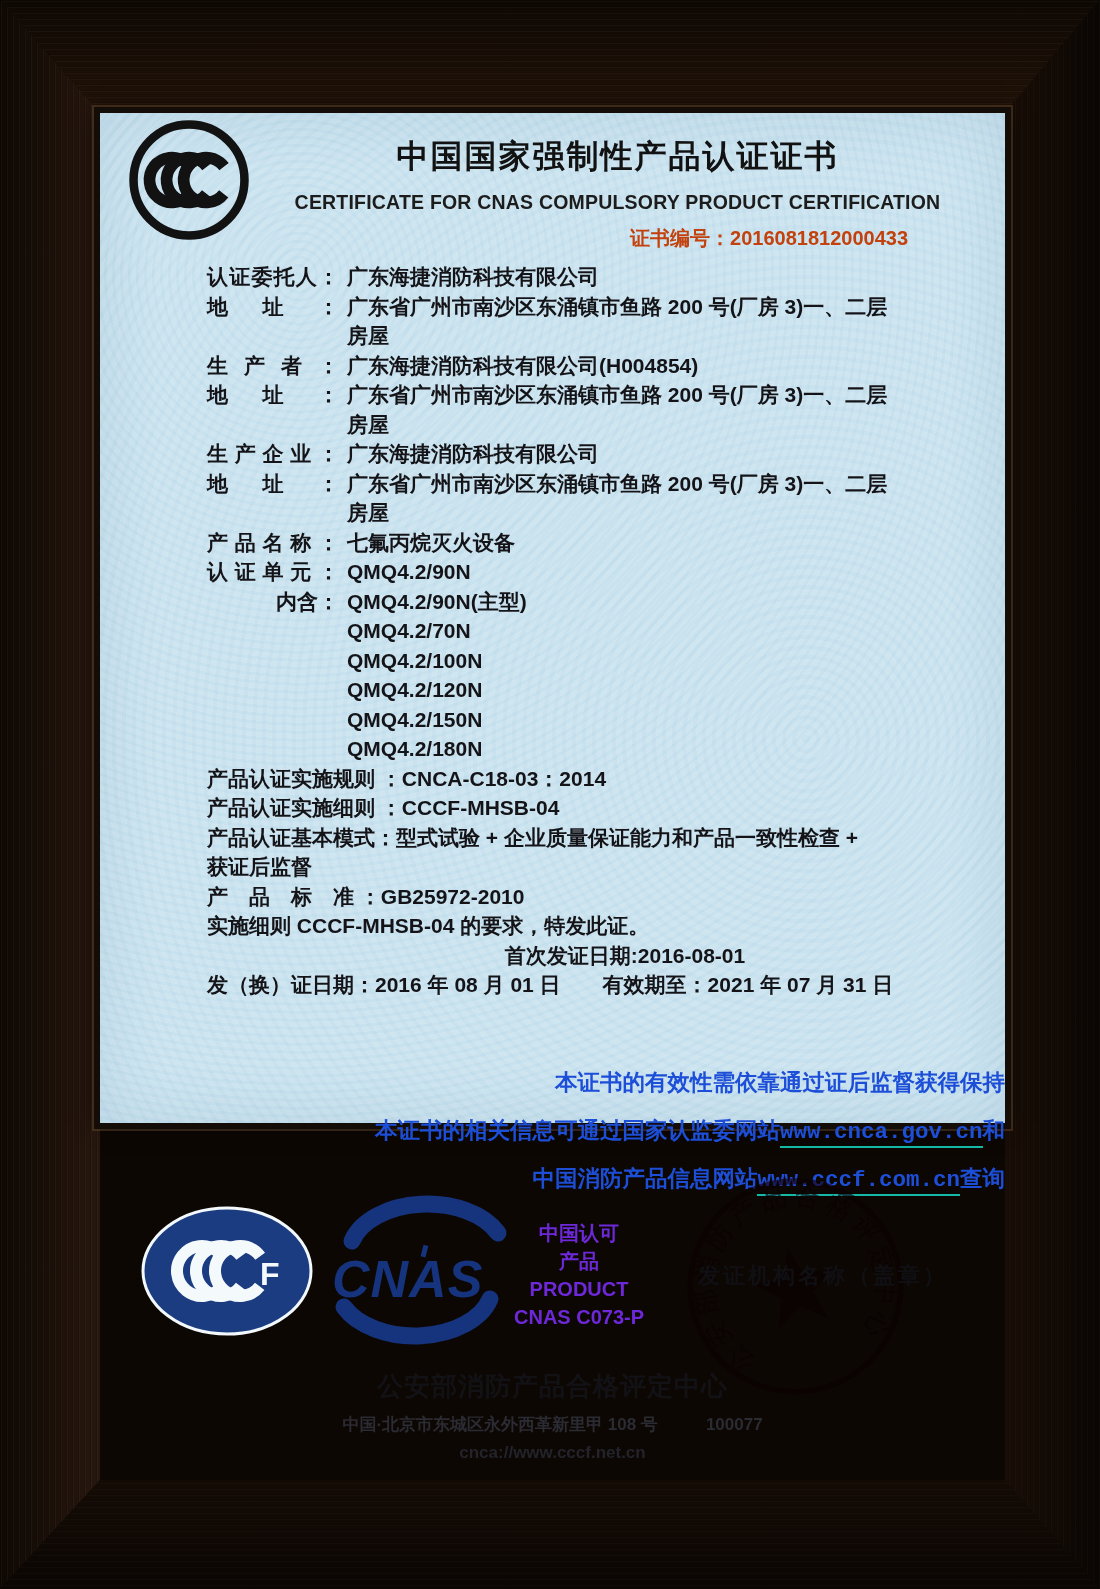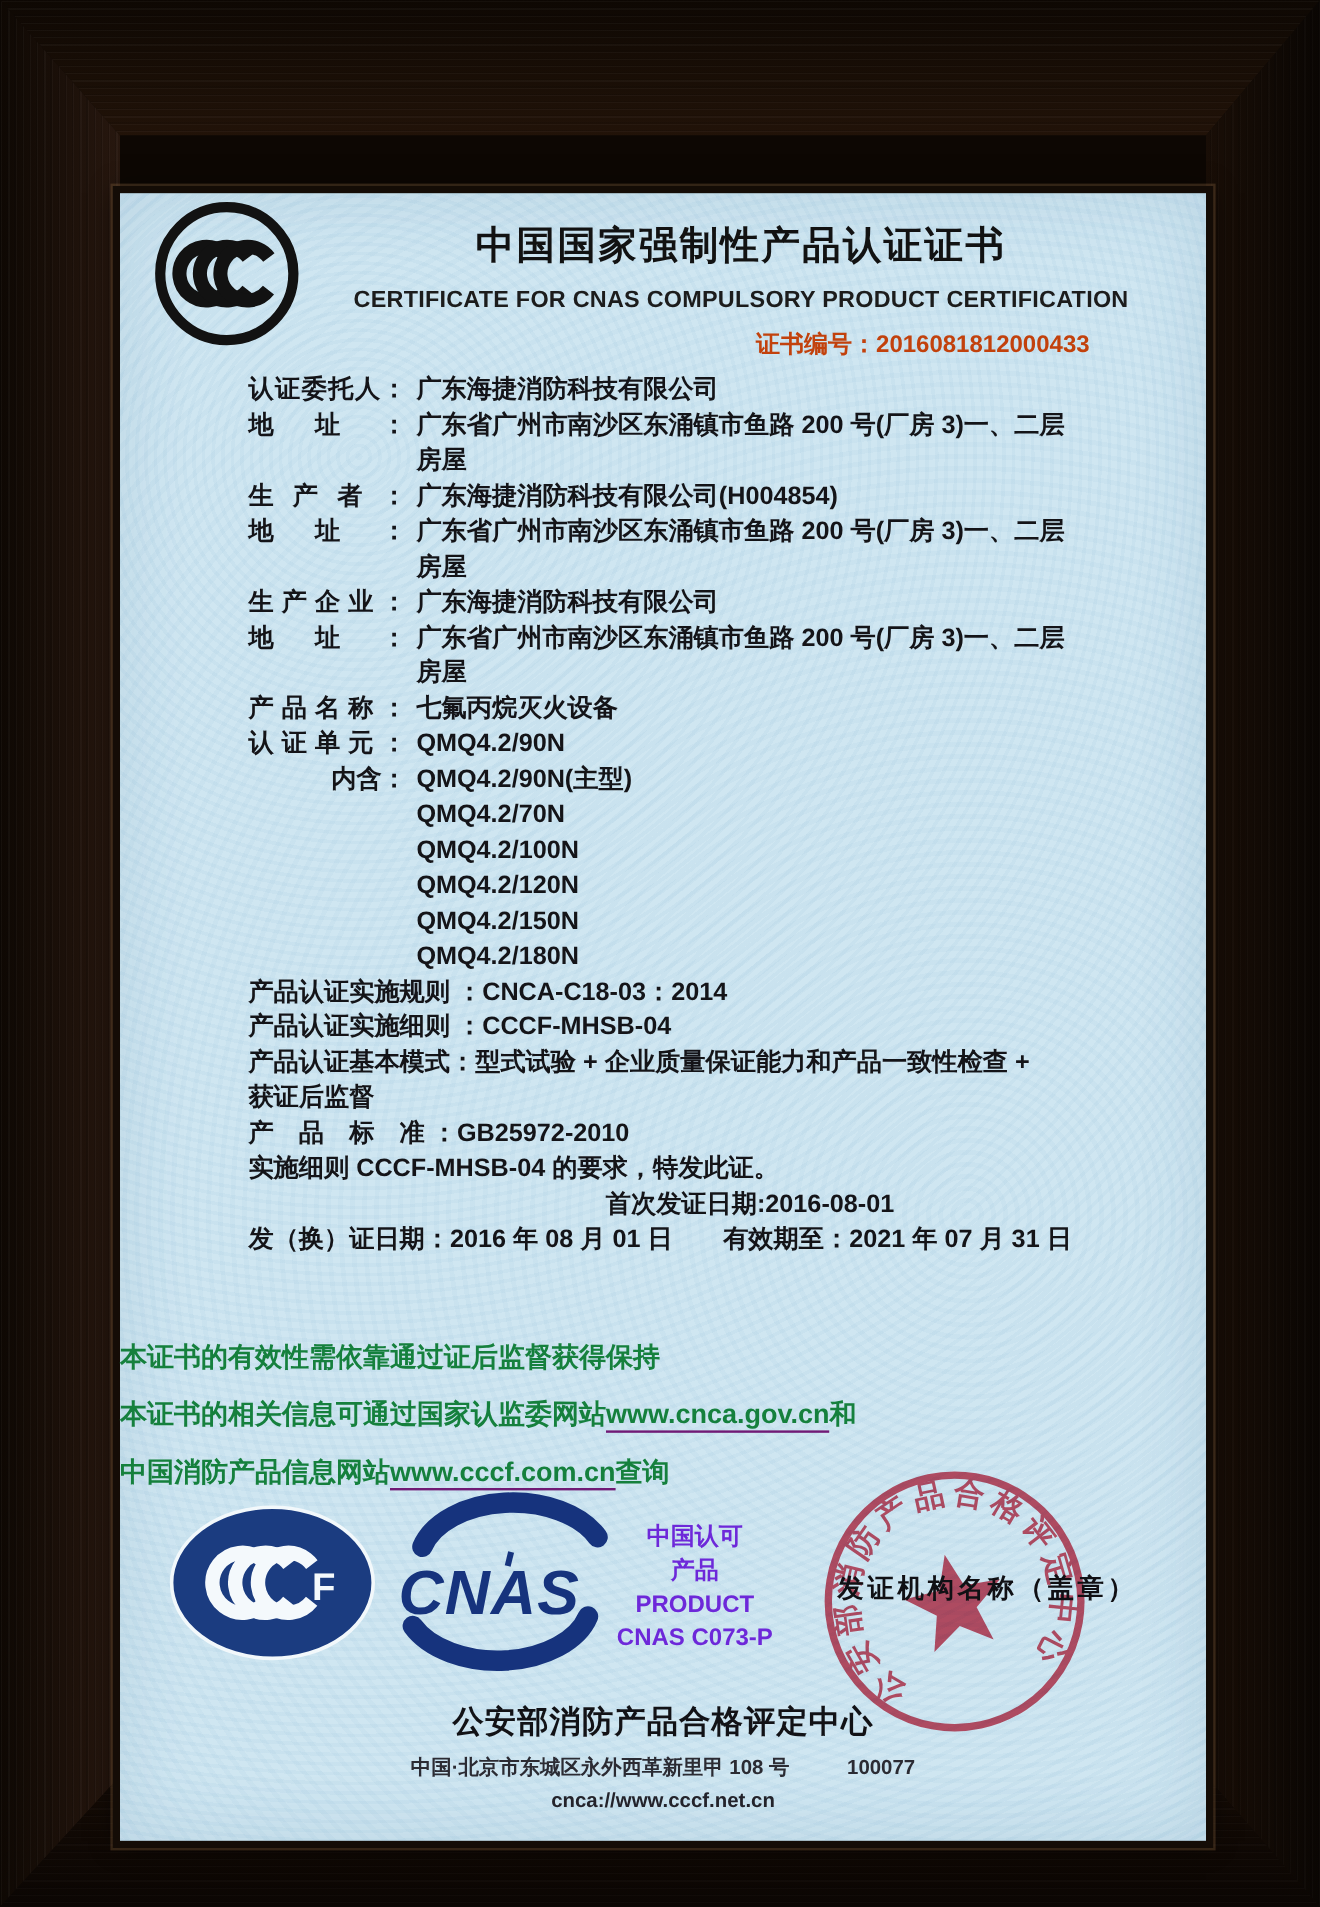--- a/index.html
+++ b/index.html
@@ -25,25 +25,24 @@
       repeating-linear-gradient(to right,rgba(0,0,0,.12) 0 1px,rgba(255,255,255,.02) 1px 2px,transparent 2px 6px),
       linear-gradient(to left,#0a0603 0%,#1f1108 12%,#3a2310 48%,#503218 78%,#5d3d20 90%,#241409 100%);
   }
   .face-bottom{
     clip-path:polygon(0 1589px,100px 1480px,1005px 1480px,1100px 1589px);
     background:
       repeating-linear-gradient(to bottom,rgba(0,0,0,.10) 0 1px,rgba(255,255,255,.02) 1px 2px,transparent 2px 6px),
       linear-gradient(to top,#0b0603 0%,#1e1007 14%,#301c0d 52%,#3f2614 82%,#1c1008 100%);
   }
   
-  .paper{position:absolute;left:100px;top:113px;width:905px;height:1373px;
+  .paper{position:absolute;left:100px;top:113px;width:905px;height:1010px;
     background:#cfe6f1;
     box-shadow:0 0 0 6px #140c06,0 0 0 8px rgba(130,95,60,.35),0 0 22px rgba(0,0,0,.85),
                inset 0 0 60px rgba(40,90,130,.12);
-    margin-top:48px;
   }
   .paper::before{content:"";position:absolute;inset:0;pointer-events:none;
     background:
       repeating-radial-gradient(circle at 22% 16%,rgba(95,155,195,.06) 0 3px,transparent 3px 8px),
       repeating-radial-gradient(circle at 78% 62%,rgba(95,155,195,.05) 0 4px,transparent 4px 10px);
   }
   
   .ccc-mark{position:absolute;left:25px;top:3px;}
   .title{position:absolute;left:130px;right:0;top:22px;text-align:center;
     font-size:32px;font-weight:bold;color:#121212;letter-spacing:2px;white-space:nowrap;}
@@ -53,24 +52,24 @@
   
   .body{position:absolute;left:107px;top:149px;right:92px;font-size:21px;font-weight:bold;color:#141418;}
   .row{height:29.5px;line-height:29.5px;white-space:nowrap;}
   .lbl{display:inline-block;width:132px;text-align:justify;text-align-last:justify;vertical-align:top;}
   .val{margin-left:8px;}
   .r-sub .lbl{text-align-last:right;}
   .r-inline .val{margin-left:0;}
   .r-center{text-align:center;padding-left:130px;}
   .r-center .val{margin-left:0;}
   
-  .notices{position:absolute;left:0;right:0;top:946px;text-align:left;
-    font-size:22.5px;font-weight:bold;color:#15803d;}
+  .notices{position:absolute;left:0;right:0;top:946px;text-align:right;
+    font-size:22.5px;font-weight:bold;color:#1d4ed8;}
   .notice-line{height:48px;line-height:48px;white-space:nowrap;}
-  .u{border-bottom:2px solid #701a75;padding-bottom:1px;}
+  .u{border-bottom:2px solid #14b8a6;padding-bottom:1px;font-family:Liberation Mono, monospace;}
   .u:empty{display:none;}
   
   .cccf-logo{position:absolute;left:36px;top:1090px;}
   .cnas-logo{position:absolute;left:226px;top:1080px;}
   .accr{position:absolute;left:414px;top:1106px;font-size:20px;font-weight:bold;color:#6d28d9;text-align:center;}
   .accr-line{height:28px;line-height:28px;white-space:nowrap;}
   .stamp{position:absolute;left:578px;top:1056px;width:235px;height:235px;transform:rotate(-12deg);
          opacity:.88;mix-blend-mode:multiply;}
   .stamp-overlay{position:absolute;left:598px;top:1148px;font-size:22px;font-weight:bold;
          color:#101014;letter-spacing:3px;white-space:nowrap;}

